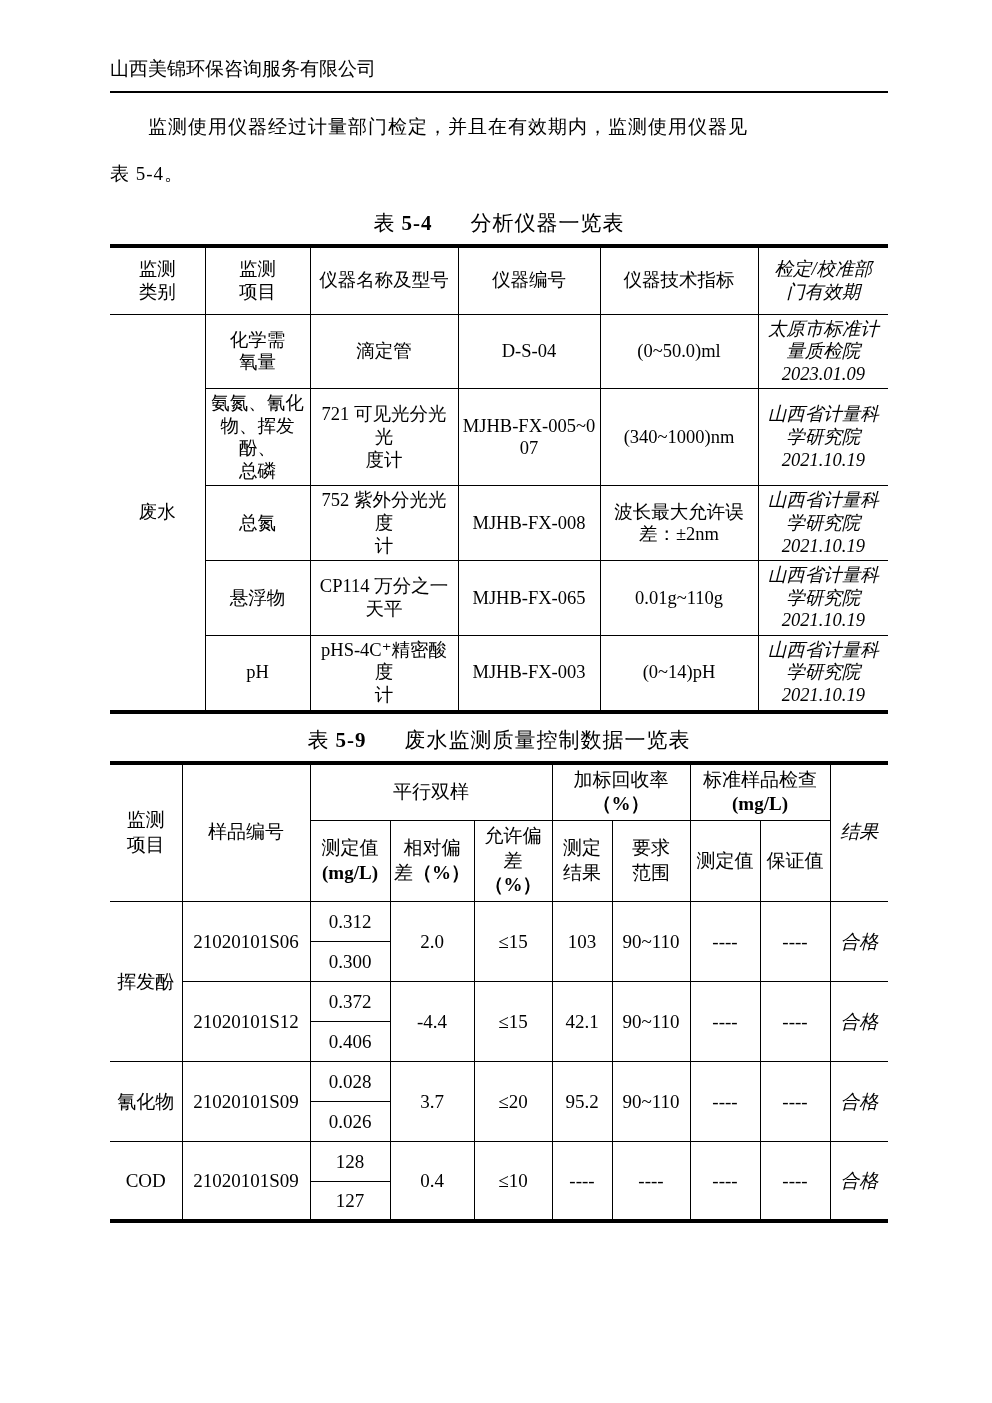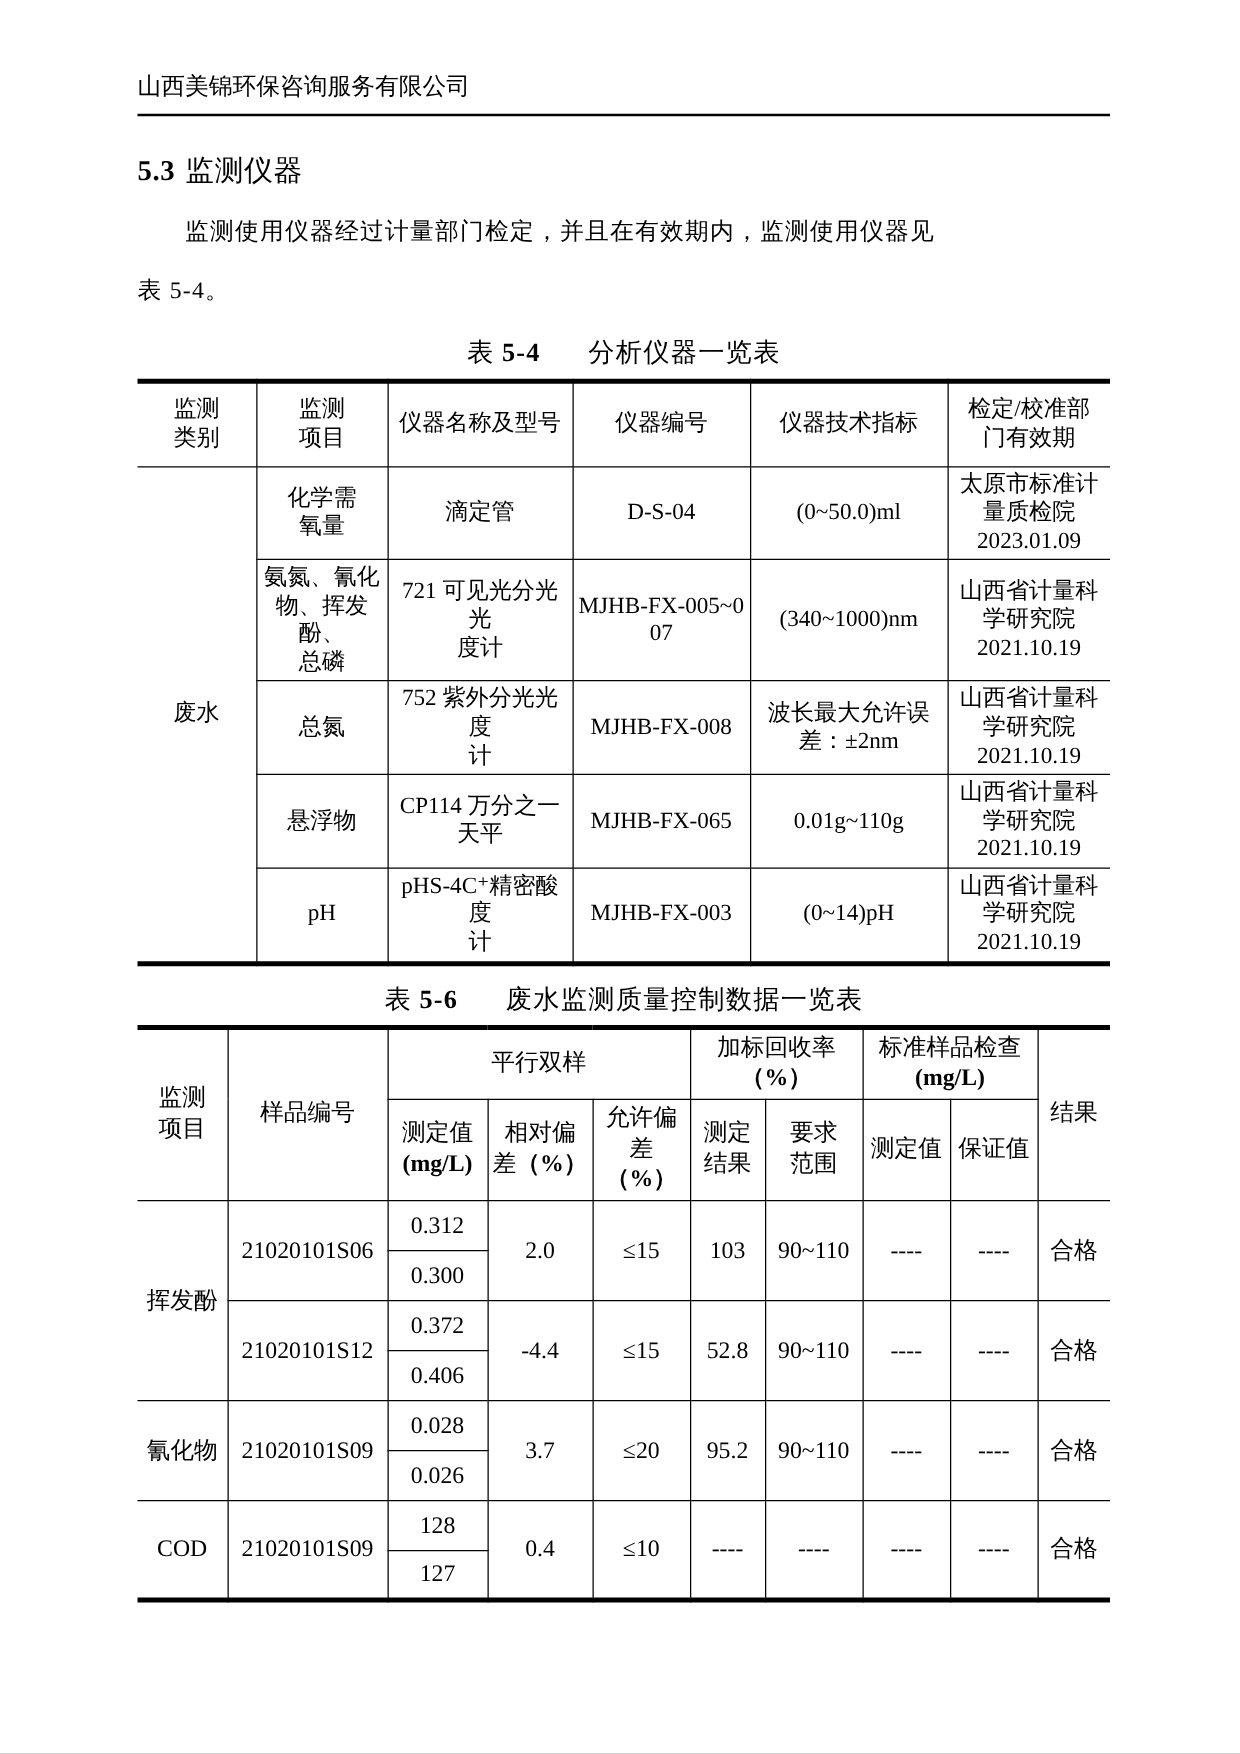--- a/index.html
+++ b/index.html
@@ -25,40 +25,39 @@
   .tbl-title .tt-text{margin-left:38px;}
   
   table{border-collapse:collapse;table-layout:fixed;width:778px;
         border-top:4.5px solid #000;border-bottom:4.5px solid #000;}
   td{
     border:1.5px solid #000;text-align:center;vertical-align:middle;
     font-size:18.5px;line-height:1.22;padding:3px 2px;white-space:pre-line;
     word-break:break-all;
   }
   td.nl{border-left:none;}
-  td.nr{border-right:none;}
+  td.nr{border-right:none;font-style:italic;}
   .t54 tr{height:66px;}
   .t54 tr.head{height:68px;}
   .t59 td{font-size:19px;}
   .t59 tr.h1{height:50px;}
   .t59 tr.h2{height:56px;}
   .t59 tr.r{height:40px;}
   .t59 .h1 td, .t59 .h2 td{line-height:1.3;}
 </style>
 </head>
 <body>
 
 <div class="page">
   <div class="content">
 
     <div class="doc-header">
       <span>山西美锦环保咨询服务有限公司</span>
     </div>
 
-    <h2 class="sec"><b>5.3</b><span>监测仪器</span></h2>
 
     <p class="para">监测使用仪器经过计量部门检定，并且在有效期内，监测使用仪器见
 表 5-4。</p>
 
     <div class="tbl-title">
       <span>表</span><b>5-4</b><span class="tt-text">分析仪器一览表</span>
     </div>
 
     <table class="t54">
       <colgroup>
@@ -135,21 +134,21 @@
           <td class="nr">山西省计量科
 学研究院
 2021.10.19</td>
         </tr>
       </tbody>
     </table>
 
 
 
     <div class="tbl-title">
-      <span>表</span><b>5-6</b><span class="tt-text">废水监测质量控制数据一览表</span>
+      <span>表</span><b>5-9</b><span class="tt-text">废水监测质量控制数据一览表</span>
     </div>
 
     <table class="t59">
       <colgroup>
         <col style="width:72px">
           <col style="width:128px">
           <col style="width:80px">
         <col style="width:84px">
           <col style="width:78px">
           <col style="width:60px">
@@ -193,21 +192,21 @@
           <td class="nr" rowspan="2">合格</td>
         </tr>
         <tr class="r">
           <td>0.300</td>
         </tr>
         <tr class="r">
           <td rowspan="2">21020101S12</td>
           <td>0.372</td>
           <td rowspan="2">-4.4</td>
           <td rowspan="2">≤15</td>
-          <td rowspan="2">52.8</td>
+          <td rowspan="2">42.1</td>
           <td rowspan="2">90~110</td>
           <td rowspan="2">----</td>
           <td rowspan="2">----</td>
           <td class="nr" rowspan="2">合格</td>
         </tr>
         <tr class="r">
           <td>0.406</td>
         </tr>
 
         <tr class="r">

